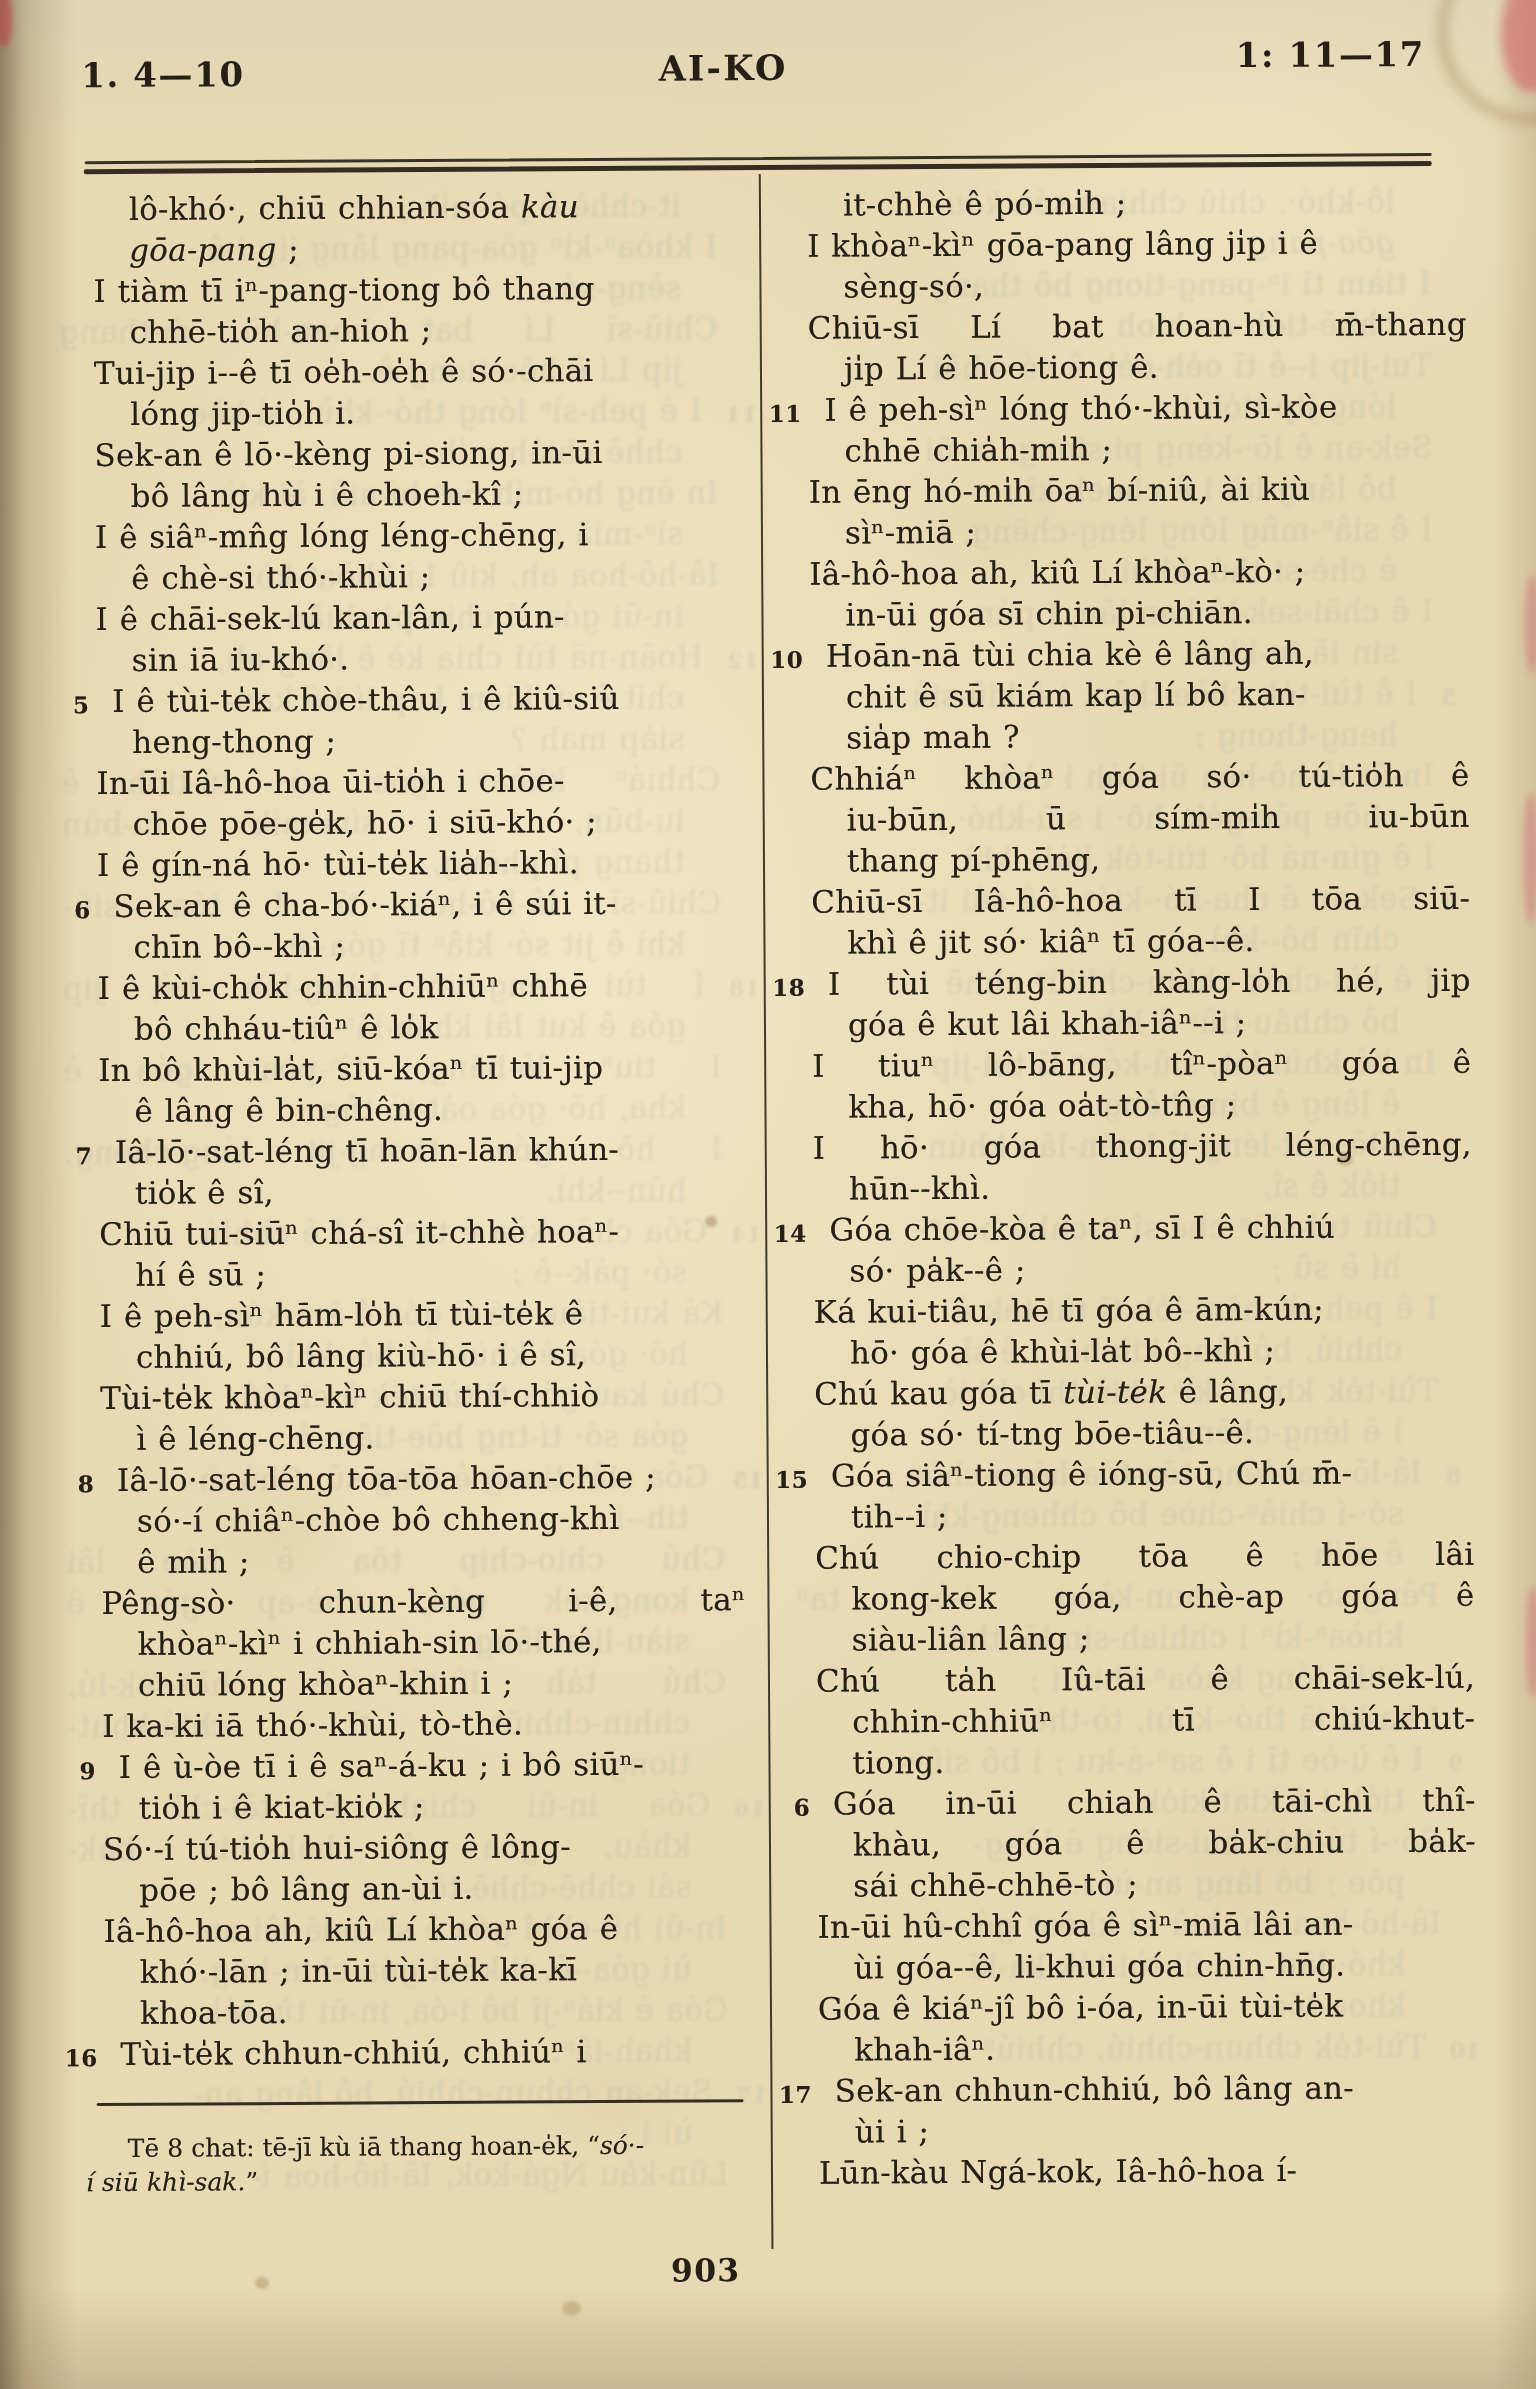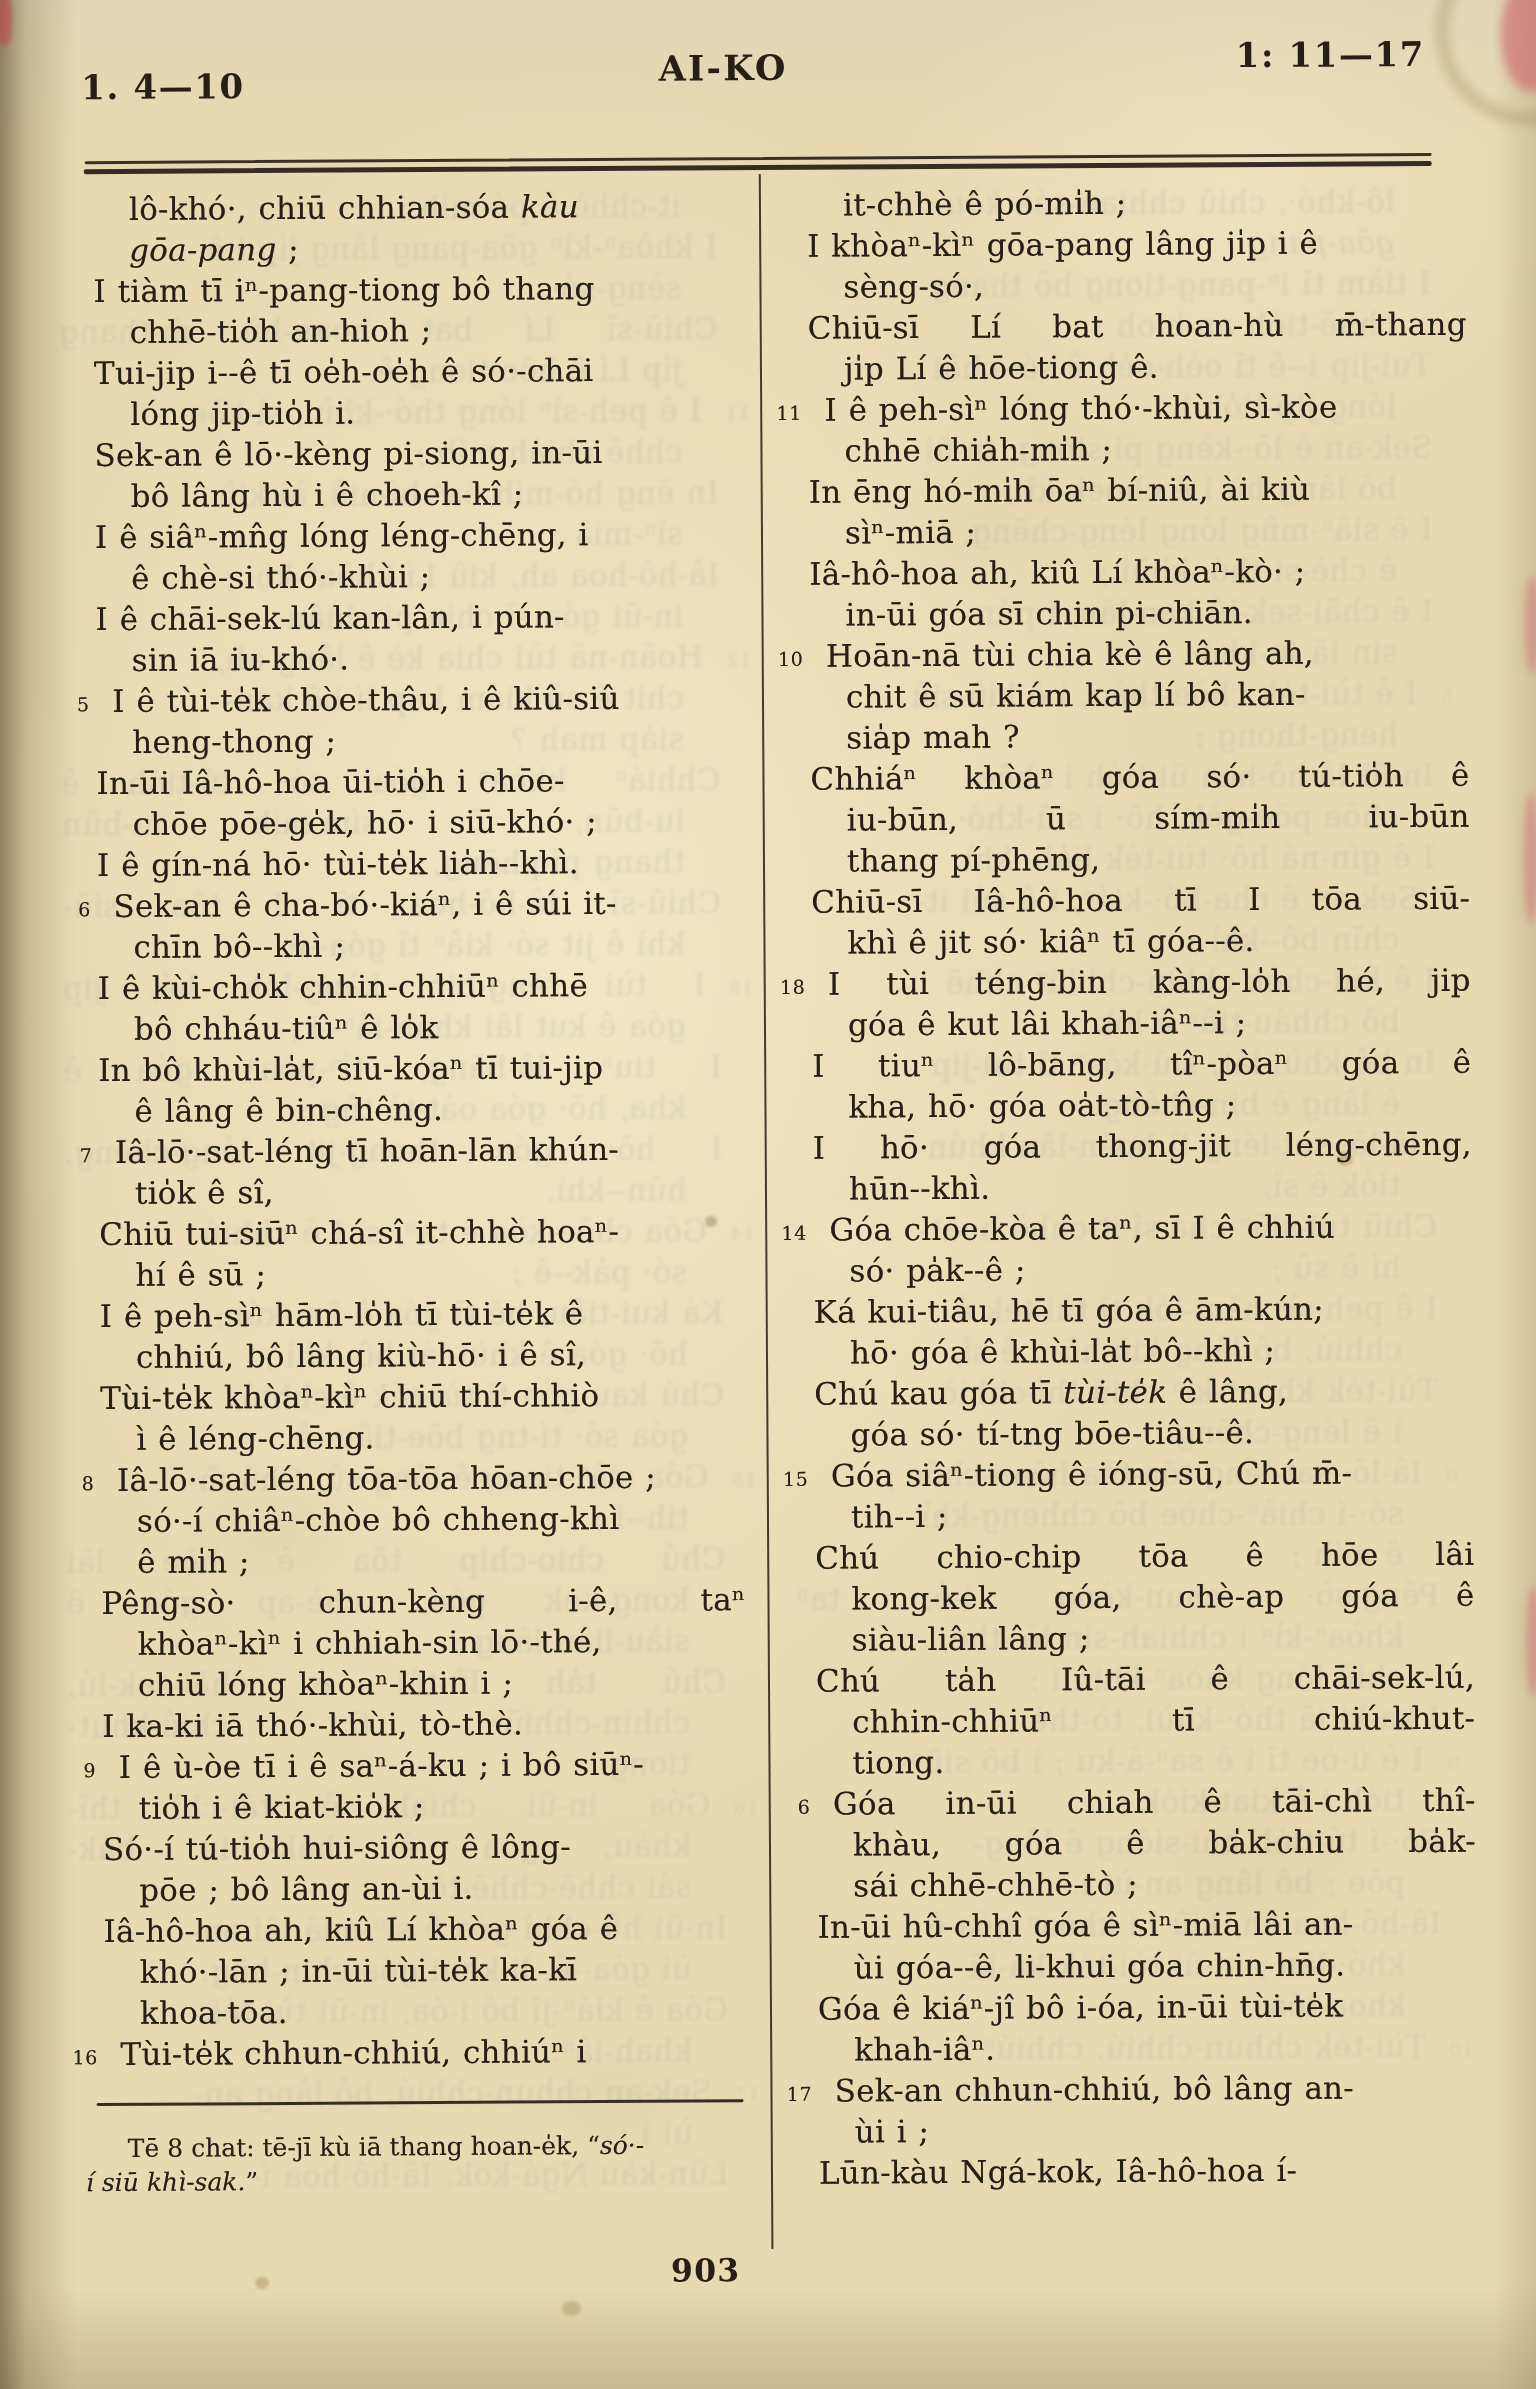--- a/index.html
+++ b/index.html
@@ -37,36 +37,36 @@
   .stain-top-left{left:-4.3px;top:-6.5px;width:16.3px;height:52px;border-radius:40%;
     background:rgba(190,60,70,.55);filter:blur(2.7px);}
   .edge-pink{width:14px;border-radius:45%;background:rgba(203,98,112,.42);filter:blur(3.8px);}
   .corner-curl{
     left:1435px;top:-65px;width:163px;height:163px;border-radius:50%;
     border:14px solid rgba(160,125,80,.30);filter:blur(4.9px);background:transparent;
   }
   
   .sheet{position:absolute;inset:0;transform:rotate(-0.35deg);transform-origin:768px 1194px;color:#261f16;}
   .hdr{position:absolute;font-weight:bold;white-space:nowrap;}
-  .hdr-left{left:88px;top:51px;font-size:34px;letter-spacing:1.6px;margin-top:12px;}
+  .hdr-left{left:88px;top:51px;font-size:34px;letter-spacing:1.6px;}
   .hdr-title{left:730px;top:47px;transform:translateX(-50%);font-size:35px;letter-spacing:2.2px;}
   .hdr-right{left:1432px;top:38px;transform:translateX(-100%);font-size:34px;letter-spacing:1.6px;}
   .rule-thin{position:absolute;left:91px;top:157px;width:1347px;height:2.7px;background:#3a3227;border-radius:1.6px;}
   .rule-thick{position:absolute;left:90px;top:165px;width:1348px;height:4.9px;background:#352d23;border-radius:2.2px;}
   .divider{position:absolute;left:765px;top:174px;width:2.2px;height:2075px;background:rgba(52,44,34,.92);}
   
   .column{position:absolute;font-size:31px;line-height:41px;letter-spacing:0.2px;word-spacing:1.6px;
     text-shadow:0 0 0.5px rgba(42,32,20,.55);}
   .col-left{left:99px;top:185px;width:644px;}
   .col-right{left:813px;top:185px;width:659px;}
   .line{position:relative;min-height:41px;}
   .line.ind{padding-left:36px;}
   .line.vl{padding-left:16.3px;}
   .line.j{text-align:justify;text-align-last:justify;}
-  .v{position:absolute;left:-6.5px;transform:translateX(-100%);top:2.7px;font-size:19px;font-weight:normal;
+  .v{position:absolute;left:-6.5px;transform:translateX(-100%);top:2.7px;font-size:23px;font-weight:bold;
      letter-spacing:0.5px;}
   i{font-style:italic;text-align:right;}
   
   .fn-rule{position:absolute;left:91px;top:2099px;width:647px;height:3.3px;background:#352d23;border-radius:1.6px;}
   .footnote{position:absolute;left:80px;top:2128px;width:674px;font-size:25px;line-height:34px;
     text-shadow:0 0 0.5px rgba(42,32,20,.5);}
   .footnote .fline:first-child{padding-left:42px;}
   .pagenum{position:absolute;left:699px;top:2251px;transform:translateX(-50%);
     font-size:31.5px;font-weight:bold;letter-spacing:1.1px;}
   

